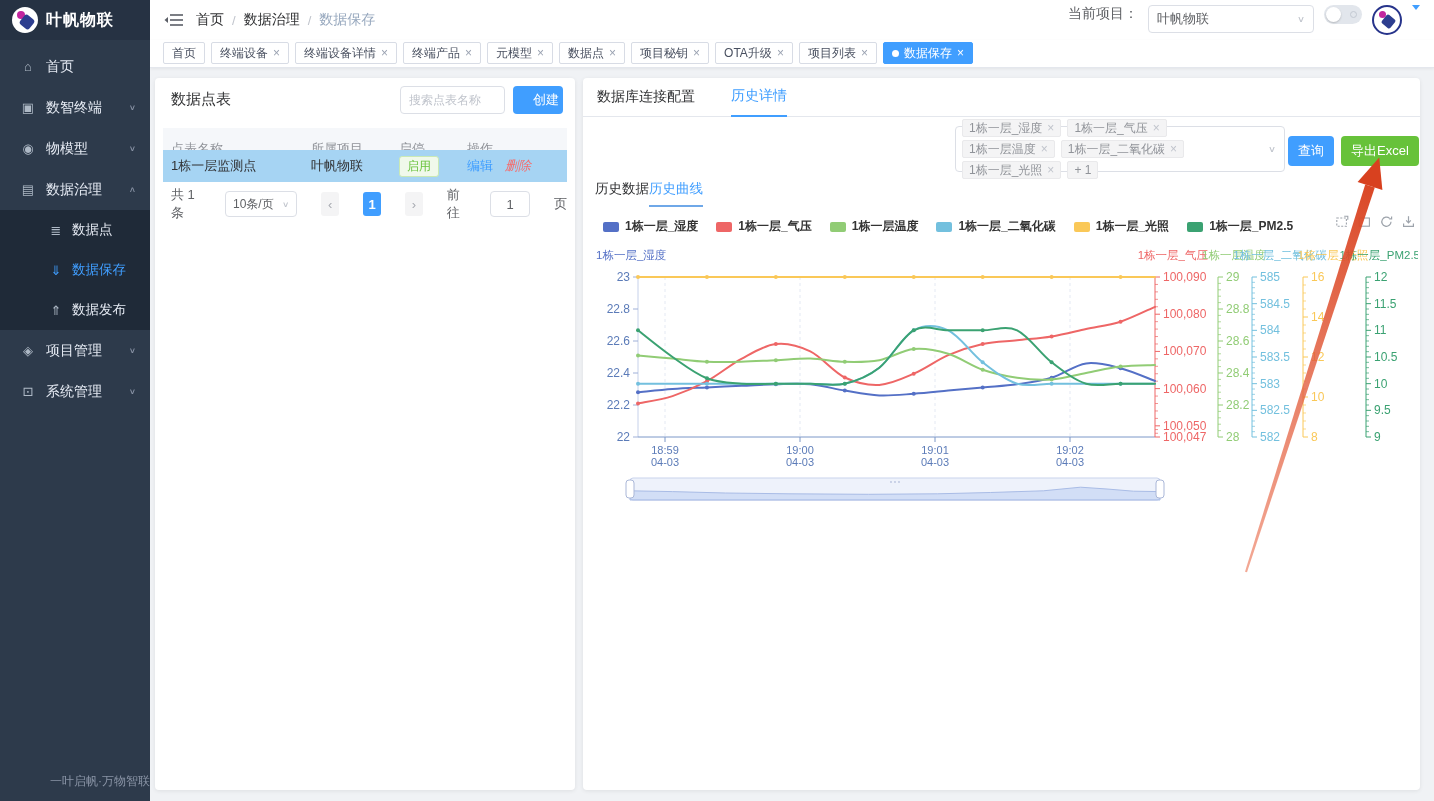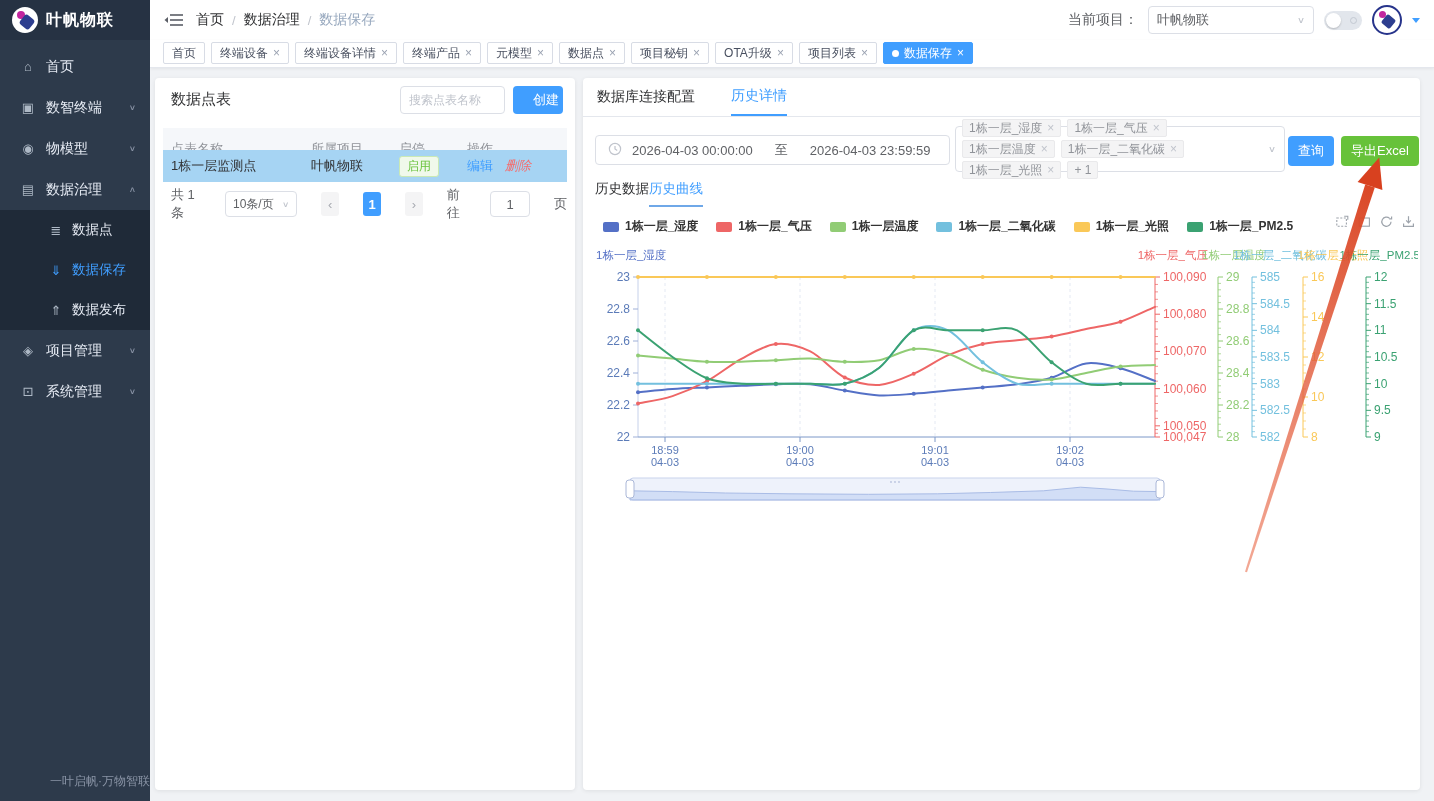--- a/index.html
+++ b/index.html
@@ -24,21 +24,21 @@
   .menu-item.active { color:#409eff; }
   .menu-item.active .mi-icon { color:#409eff; }
   .tagline { position:absolute; bottom:11px; left:0; width:100%; text-align:right; color:#8a94a6; font-size:12px; }
 
   
   .topbar { position:absolute; left:150px; top:0; width:1284px; height:40px; background:#fff; display:flex; align-items:center; padding:0 14px; }
   .collapse-icon { width:20px; height:16px; margin-right:12px; cursor:pointer; }
   .breadcrumb { display:flex; align-items:center; gap:8px; font-size:14px; color:#303133; }
   .breadcrumb .sep { color:#c0c4cc; font-size:13px; }
   .breadcrumb .bc-last { color:#97a8be; }
-  .topbar-right { margin-left:auto; display:flex; align-items:center; gap:10px; }
+  .topbar-right { margin-left:auto; display:flex; gap:10px; }
   .proj-label { font-size:14px; color:#606266; }
   .proj-select { width:166px; height:28px; border:1px solid #dcdfe6; border-radius:4px; display:flex; align-items:center; padding:0 8px; font-size:13px; color:#606266; cursor:pointer; }
   .proj-select .chev { margin-left:auto; color:#c0c4cc; font-size:11px; transform:scaleY(.8); }
   .toggle { position:relative; width:38px; height:19px; border-radius:10px; background:#e2e6ec; cursor:pointer; }
   .toggle .knob { position:absolute; left:2px; top:2px; width:15px; height:15px; border-radius:50%; background:#fff; box-shadow:0 1px 2px rgba(0,0,0,.2); }
   .toggle .ticon { position:absolute; right:5px; top:6px; width:7px; height:7px; border:1px solid #c3c9d2; border-radius:50%; }
   .avatar { position:relative; width:30px; height:30px; border-radius:50%; background:#fff; border:2px solid #27348b; cursor:pointer; }
   .avatar .m1 { position:absolute; left:5px; top:4px; width:7px; height:7px; border-radius:50%; background:#c2269f; }
   .avatar .m2 { position:absolute; left:9px; top:9px; width:11px; height:11px; background:#2d3e8f; border-radius:2px; transform:rotate(40deg); }
   .caret { width:0; height:0; border-left:4px solid transparent; border-right:4px solid transparent; border-top:5px solid #409eff; }
@@ -68,21 +68,21 @@
   .lnk-edit { color:#409eff; margin-right:12px; cursor:pointer; }
   .lnk-del { color:#f56c6c; cursor:pointer;font-style:italic; }
   .pager { position:absolute; left:16px; top:112px; width:396px; height:28px; display:flex; align-items:center; gap:24px; font-size:13px; color:#606266; }
   .pager-select { width:92px; height:26px; border:1px solid #dcdfe6; border-radius:4px; display:flex; align-items:center; padding:0 7px; font-size:12px; color:#606266; cursor:pointer; }
   .pager-select .chev { margin-left:auto; color:#c0c4cc; font-size:10px; transform:scaleY(.8); }
   .pg-btn { width:24px; height:24px; border:none; border-radius:3px; background:#f4f4f5; color:#a8abb2; font-size:13px; cursor:pointer; }
   .pg-btn.cur { background:#409eff; color:#fff; font-weight:bold; }
   .pg-input { width:40px; height:26px; border:1px solid #dcdfe6; border-radius:4px; text-align:center; font-size:13px; color:#606266; outline:none; }
 
   
-  .rc-tabs { position:absolute; left:0; top:0; width:837px; height:39px; border-bottom:1px solid #e4e7ed; display:flex; align-items:flex-end; gap:36px; padding-left:14px; font-size:14px; }
+  .rc-tabs { position:absolute; left:0; top:0; width:837px; height:39px; border-bottom:1px solid #e4e7ed; display:flex; align-items:center; gap:36px; padding-left:14px; font-size:14px; }
   .rc-tab { color:#303133; cursor:pointer; height:39px; display:flex; align-items:center; }
   .rc-tab.active { color:#409eff; border-bottom:2px solid #409eff; }
   .date-box { position:absolute; left:12px; top:57px; width:355px; height:30px; border:1px solid #dcdfe6; border-radius:4px; display:flex; align-items:center; font-size:13px; color:#606266; }
   .date-box .clk { margin:0 10px 0 12px; }
   .date-box .dsep { margin:0 22px; color:#606266; }
   .tag-box { position:absolute; left:372px; top:48px; width:330px; height:46px; border:1px solid #dcdfe6; border-radius:4px; background:#fff; padding:3px 24px 3px 6px; display:flex; flex-wrap:wrap; gap:3px 6px; align-content:center; }
   .tag-box .chev { position:absolute; right:8px; top:16px; color:#c0c4cc; font-size:11px; transform:scaleY(.8); }
   .tag-chip { height:18px; display:flex; align-items:center; gap:5px; background:#f4f4f5; border:1px solid #e9e9eb; border-radius:2px; padding:0 6px; font-size:12px; color:#909399; white-space:nowrap; }
   .tag-chip .x { color:#c0c4cc; cursor:pointer; }
   .btn-query { position:absolute; left:705px; top:58px; width:46px; height:30px; background:#409eff; color:#fff; border:none; border-radius:4px; font-size:13px; cursor:pointer; }
@@ -272,31 +272,20 @@
       <span>页</span>
     </div>
   </section>
 
   <section class="card right-card">
     <div class="rc-tabs" id="rc-tabs">
         <div class="rc-tab">数据库连接配置</div>
         <div class="rc-tab active">历史详情</div>
       </div>
 
-    <div class="date-box">
-      <span class="clk">
-        <svg width="14" height="14" viewBox="0 0 14 14">
-            <circle cx="7" cy="7" r="5.6" fill="none" stroke="#c0c4cc" stroke-width="1.2"></circle>
-            <path d="M7 4 V7 L9.2 8.4" fill="none" stroke="#c0c4cc" stroke-width="1.2"></path>
-          </svg>
-      </span>
-      <span>2026-04-03 00:00:00</span>
-      <span class="dsep">至</span>
-      <span>2026-04-03 23:59:59</span>
-    </div>
 
     <div class="tag-box" id="tag-box">
         <span class="tag-chip">
           <span>1栋一层_湿度</span>
           <span class="x">×</span>
         </span>
         <span class="tag-chip">
           <span>1栋一层_气压</span>
           <span class="x">×</span>
         </span>

